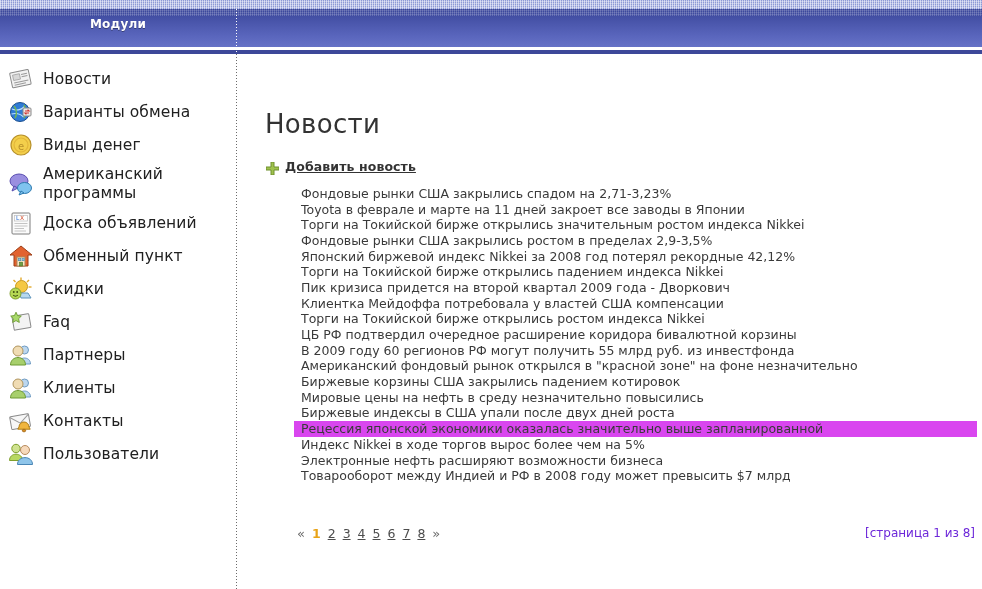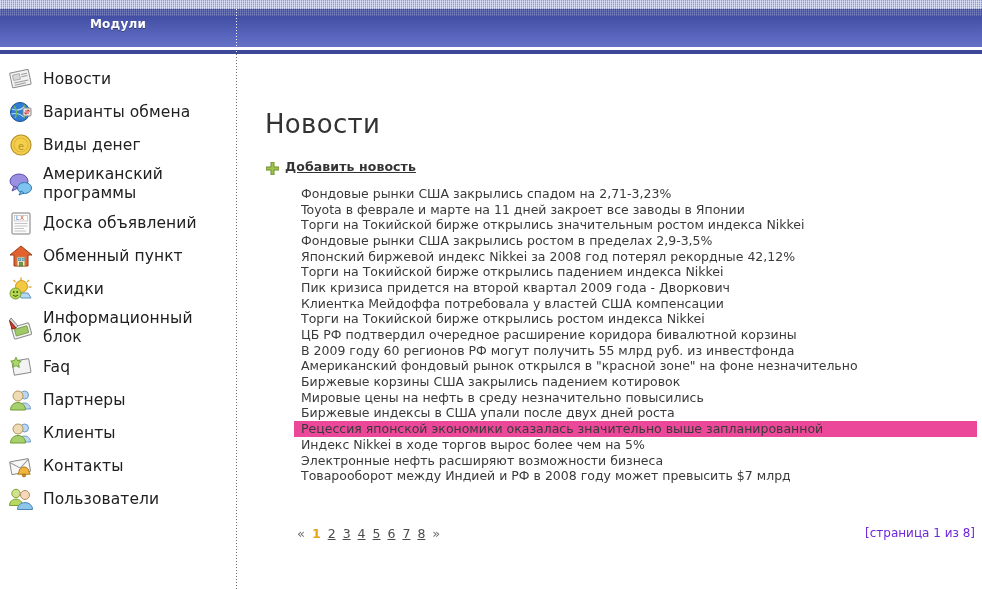--- a/index.html
+++ b/index.html
@@ -122,21 +122,21 @@
     position: absolute; left: 57px; top: 132px; width: 683px;
   }
   .news-row {
     position: relative;
     height: 15.7px;
     display: flex; align-items: center;
     padding-left: 7px;
     width: 683px;
     cursor: pointer;
   }
-  .news-row.active { background: #ec4899; }
+  .news-row.active { background: #d946ef; }
   .news-row .news-title {
     font-size: 12.5px; color: #3a3a3a; line-height: 14px;
     white-space: nowrap;
   }
 
   
   #pager {
     position: absolute; left: 60px; top: 472px;
     display: flex; align-items: center; gap: 7px;
     font-size: 12.5px;
@@ -256,33 +256,20 @@
           </g>
           <circle cx="13.5" cy="10.5" r="6" fill="#f5c842" stroke="#c9981f"></circle>
           <path d="M11 17 L20 17 L23 22 H13 Z" fill="#b7d8ef" stroke="#5e94bb"></path>
           <circle cx="7.5" cy="17.5" r="5.5" fill="#b5d853" stroke="#7f9f2c"></circle>
           <circle cx="5.8" cy="16" r=".9" fill="#3b4a10"></circle>
           <circle cx="9.2" cy="16" r=".9" fill="#3b4a10"></circle>
           <path d="M5.2 19.2q2.3 2 4.6 0" stroke="#3b4a10" fill="none" stroke-width="1.1"></path>
         </svg>
       </span>
       <span class="lbl">Скидки</span>
-    </a>
-    <a class="side-item two-line" href="#">
-      <span class="ico">
-        <svg viewBox="0 0 26 26">
-          <g transform="rotate(-16 13 14)">
-            <rect x="4" y="10" width="18" height="12" rx="1" fill="#f4f4f4" stroke="#8a8a8a"></rect>
-            <rect x="6.5" y="12.5" width="13" height="7" fill="#9fc866" stroke="#6b8f3d" stroke-width=".7"></rect>
-          </g>
-          <path d="M3 3 L10 11 L8 13 L1.5 5.5 Z" fill="#d6d6d6" stroke="#8a8a8a"></path>
-          <path d="M1.5 5.5 L8 13 L4 14 Z" fill="#cf3b2c" stroke="#8e2015"></path>
-        </svg>
-      </span>
-      <span class="lbl">Информационный блок</span>
     </a>
     <a class="side-item" href="#">
       <span class="ico">
         <svg viewBox="0 0 26 26">
           <g transform="rotate(-10 13 13)">
             <rect x="5" y="6" width="17" height="14" rx="1" fill="#f3f3f3" stroke="#8a8a8a"></rect>
           </g>
           <path d="M8 3.2 l1.6 3.4 3.7.5 -2.7 2.6 .7 3.7 -3.3-1.8 -3.3 1.8 .7-3.7 -2.7-2.6 3.7-.5 Z" fill="#a8d96a" stroke="#6d9a33" stroke-width=".9"></path>
         </svg>
       </span>

